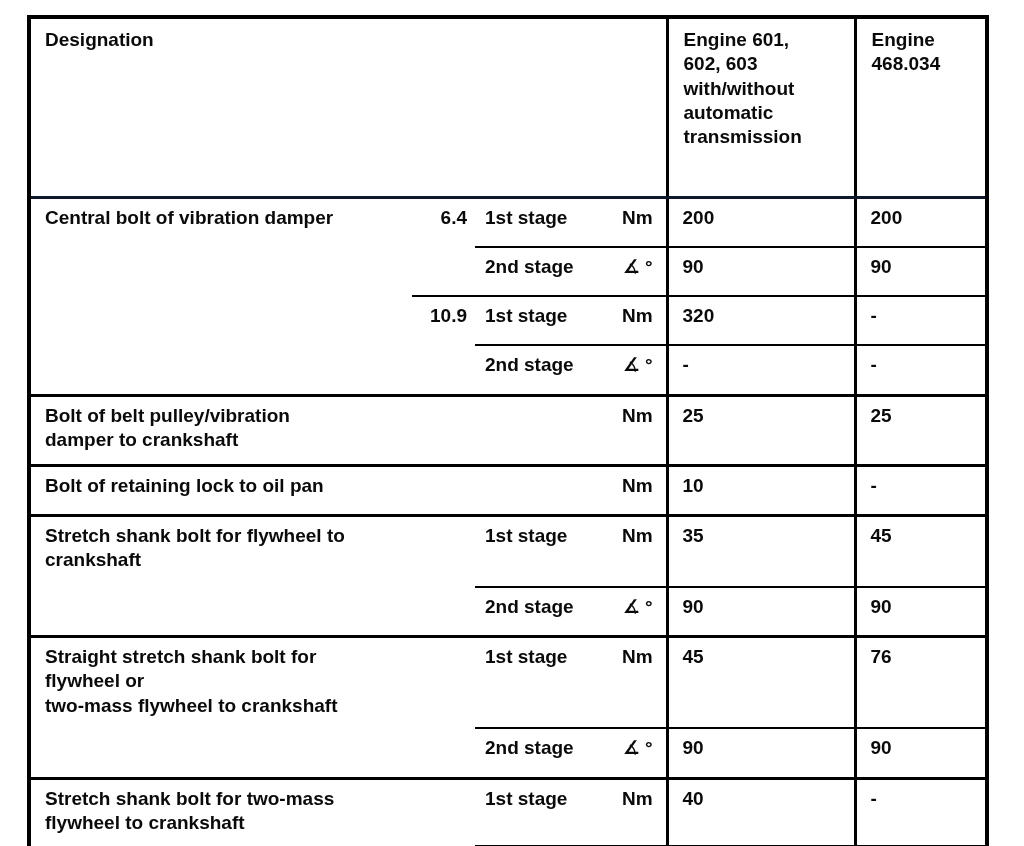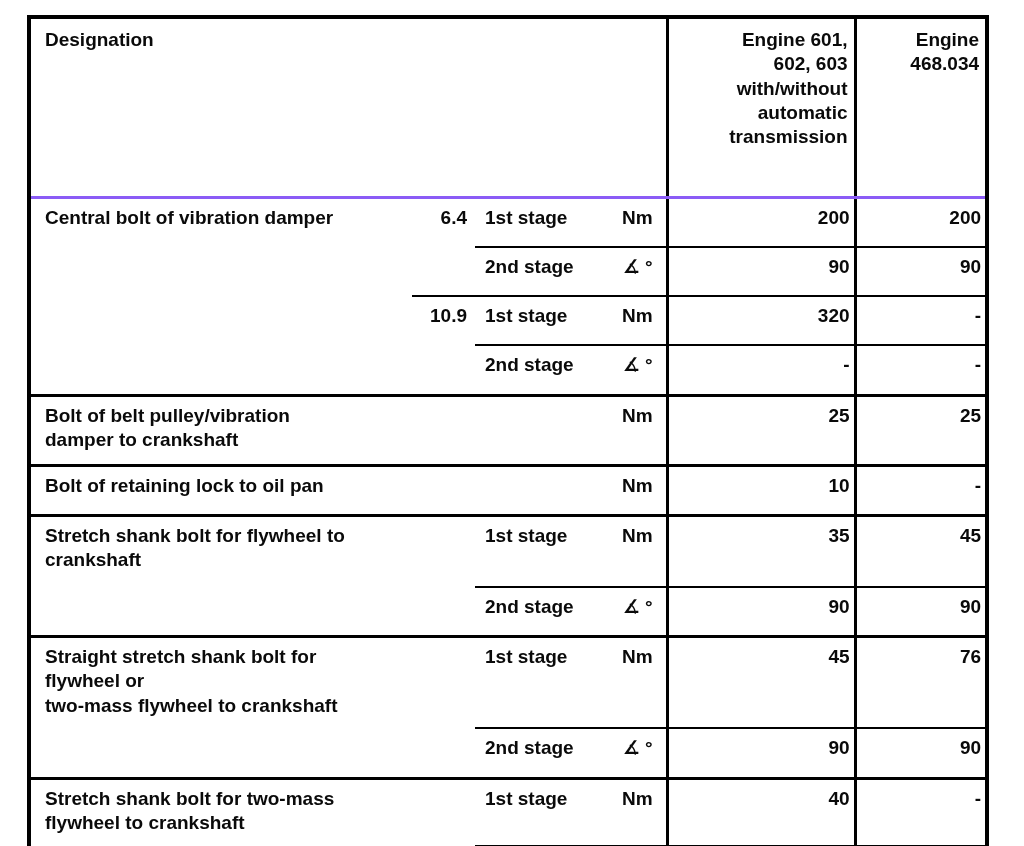--- a/index.html
+++ b/index.html
@@ -35,31 +35,31 @@
     padding: 0;
     font-weight: bold;
     text-align: left;
     white-space: pre-line;
     overflow: hidden;
   }
   
   .vline { border-left: 3px solid #000; }
   
   tr.section-start > td, tr.section-start > th { border-top: 3px solid #000; margin-top: 44px; }
-  thead th { border-bottom: 3px solid #8b5cf6; }
+  thead th { border-bottom: 3px solid #0f172a; }
   
   .subline { border-top: 2px solid #000; margin-top: 44px; }
 
   .desig-h  { padding: 9px 10px 0 14px; }
-  .engine-h { padding: 9px 6px 0 15px; text-align: right; }
+  .engine-h { padding: 9px 6px 0 15px; }
   .desig    { padding: 7px 10px 0 14px; }
   .grading  { text-align: right; padding: 7px 8px 0 0; }
   .stage    { padding: 7px 0 0 10px; }
   .unit     { text-align: right; padding: 7px 13px 16px 0; }
-  .val      { padding: 7px 4px 0 14px; text-align: right; }
+  .val      { padding: 7px 4px 0 14px; }
 </style>
 </head>
 <body>
 
 <div class="page">
   <table class="spec">
     <colgroup>
       <col style="width:383px">
       <col style="width:63px">
       <col style="width:127px">

